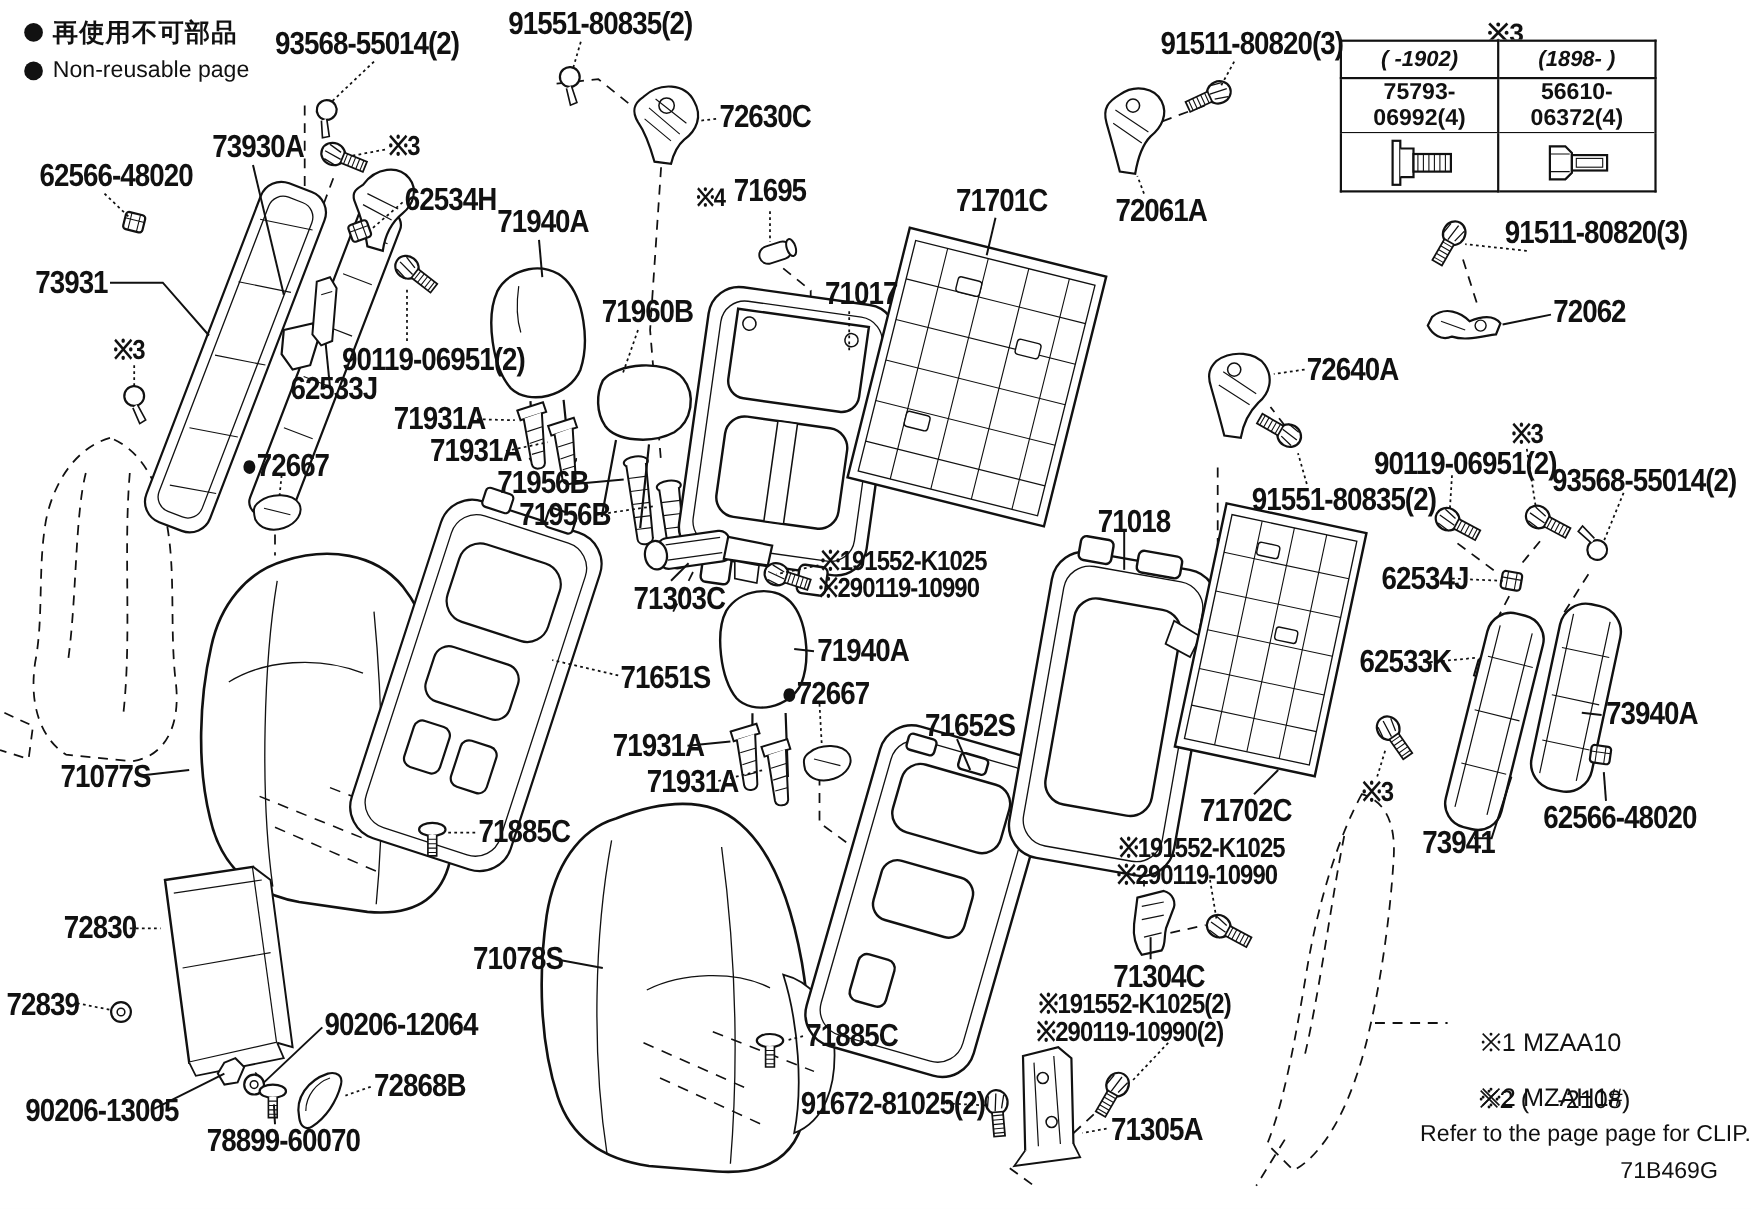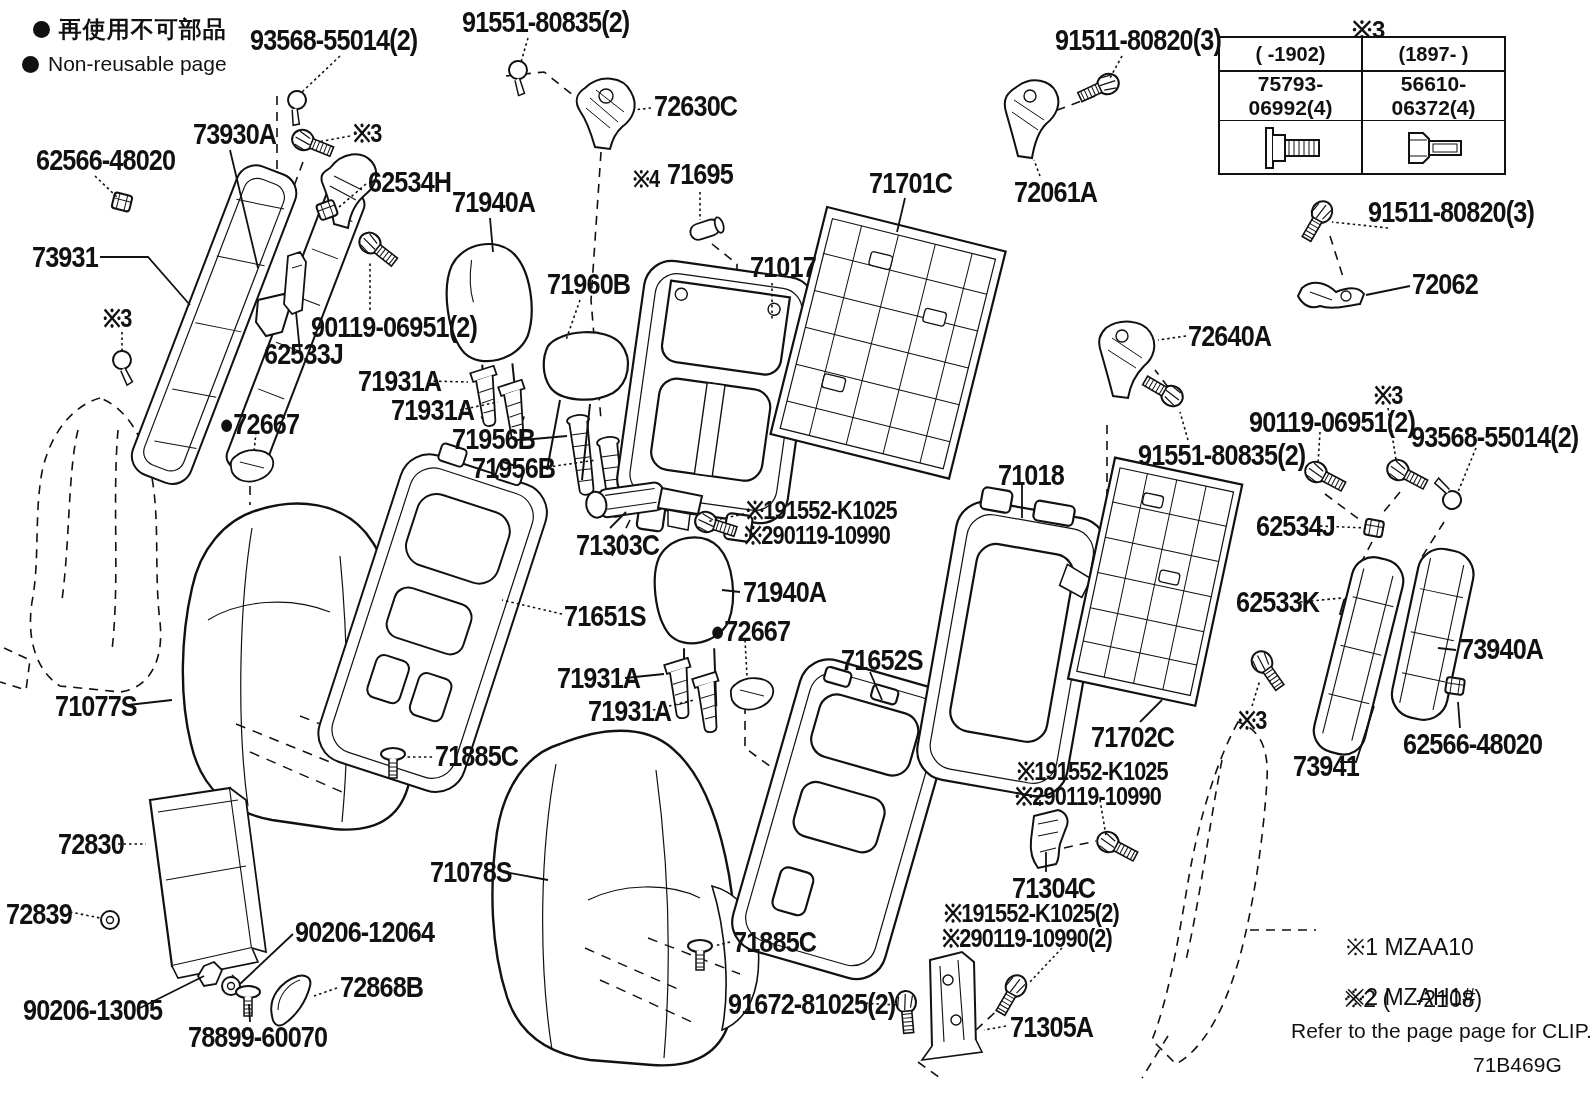--- a/index.html
+++ b/index.html
@@ -2,30 +2,30 @@
 <html><head>
 <meta charset="utf-8">
 <style>
   html,body{margin:0;padding:0;background:#f4f4f4;}
   #stage{position:relative;width:1592px;height:1099px;background:#ffffff;overflow:hidden;
          font-family:"Liberation Sans",sans-serif;color:#111;}
   #art{position:absolute;left:0;top:0;}
   .plabel{position:absolute;font-weight:bold;font-size:29px;line-height:1.02;color:#111;
           white-space:pre;transform:scaleX(.87);transform-origin:0 0;letter-spacing:-1px;}
   .legend{position:absolute;left:22px;top:14px;}
-  .legend-row{display:flex;align-items:center;margin-bottom:7px;justify-content:flex-end;}
+  .legend-row{display:flex;align-items:center;margin-bottom:7px;}
   .dot{width:17px;height:17px;border-radius:50%;background:#111;margin-right:9px;flex:0 0 auto;}
   .legend-jp{font-weight:bold;font-size:23px;letter-spacing:1px;}
   .legend-en{font-size:21px;}
   
   .vnote{position:absolute;left:1352px;top:12px;font-weight:bold;font-size:24px;}
   table.vtable{position:absolute;left:1218px;top:36px;width:288px;border-collapse:collapse;
                table-layout:fixed;background:#fff;}
   table.vtable td{border:2px solid #111;text-align:center;vertical-align:middle;padding:0;}
-  .vperiod{font-size:20px;font-weight:bold;height:32px;letter-spacing:0;}
+  .vperiod{font-size:20px;font-weight:bold;height:32px;letter-spacing:0;font-style:italic;}
   .vpart{font-size:21px;font-weight:bold;height:30px;border-bottom:none !important;}
   .vicon{height:52px;border-top:none !important;}
   .vicon svg{display:block;margin:2px auto 0 auto;}
   td.noline-t{border-top:1px solid #111 !important;}
   
   .fnote{position:absolute;font-weight:normal;font-size:23px;white-space:pre;}
   .note-clip{position:absolute;left:1291px;top:1019px;font-size:21px;}
   .diagram-code{position:absolute;left:1473px;top:1053px;font-size:21px;}
 </style>
 </head>
@@ -426,21 +426,21 @@
       <span class="dot"></span>
       <span class="legend-en">Non-reusable page</span>
     </div>
   </div>
 
   <div class="vnote">※3</div>
   <table class="vtable">
     <tbody>
         <tr>
       <td class="vperiod">(    -1902)</td>
-      <td class="vperiod">(1897-    )</td>
+      <td class="vperiod">(1898-    )</td>
     </tr>
     <tr>
       <td class="vpart">75793-06992(4)</td>
       <td class="vpart">56610-06372(4)</td>
     </tr>
     <tr>
       <td class="vicon noline-t">
         <svg width="78" height="46" viewBox="0 0 78 46">
           <g fill="#fff" stroke="#111" stroke-width="2">
             <rect x="14" y="3" width="7" height="40"></rect>

